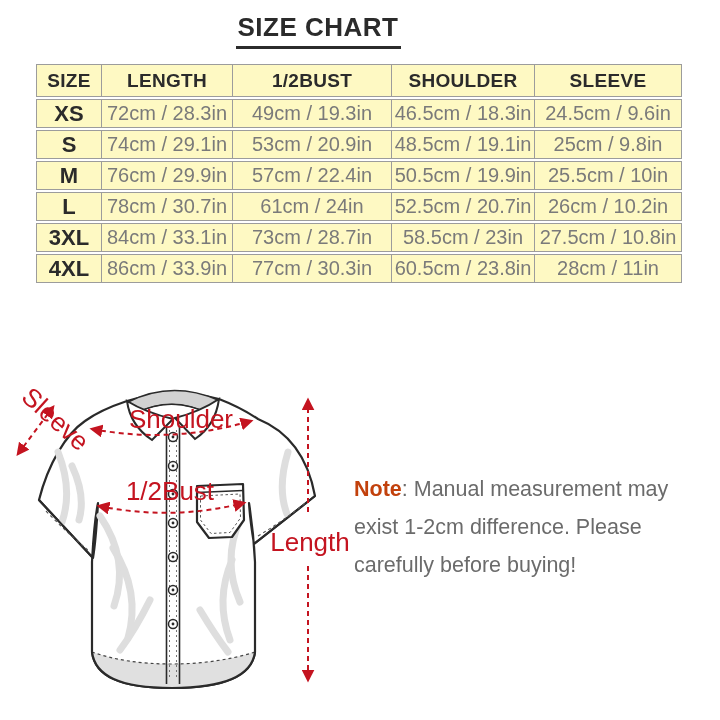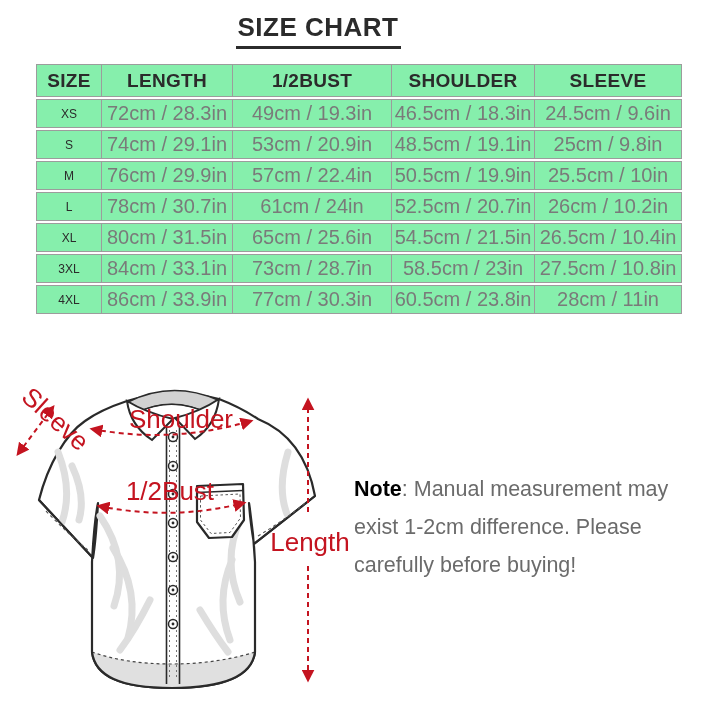--- a/index.html
+++ b/index.html
@@ -11,34 +11,34 @@
   .title{
     display:inline-block;font-size:26px;font-weight:bold;color:#2b2b2b;
     letter-spacing:.5px;border-bottom:3px solid #2b2b2b;padding:0 2px 3px 2px;
   }
   table.size-chart{
     position:absolute;left:36px;top:62px;width:646px;
     border-collapse:separate;border-spacing:0 2px;table-layout:fixed;
   }
   .size-chart th,.size-chart td{
     border-top:1px solid #9c9c9c;border-bottom:1px solid #9c9c9c;border-right:1px solid #9c9c9c;
-    text-align:center;vertical-align:middle;padding:0;background:#86efac;
+    text-align:center;vertical-align:middle;padding:0;background:#fef9c3;
   }
   .size-chart th:first-child,.size-chart td:first-child{border-left:1px solid #9c9c9c;}
   .size-chart th{height:31px;font-size:19px;font-weight:bold;color:#2b2b2b;letter-spacing:.3px;}
   .size-chart td{height:27px;font-size:20px;color:#7a7a7a;}
-  .size-chart td.size{font-weight:normal;color:#2b2b2b;font-size:12px;}
+  .size-chart td.size{font-weight:bold;color:#2b2b2b;font-size:22px;}
   .col-size{width:66px;}.col-length{width:131px;}.col-bust{width:159px;}
   .col-shoulder{width:143px;}.col-sleeve{width:147px;}
   .diagram{position:absolute;left:0;top:375px;width:350px;height:340px;}
   .note{
     position:absolute;left:354px;top:470px;width:345px;
     font-size:21.5px;line-height:38px;color:#6b6b6b;
   }
-  .note .note-bold{font-weight:bold;color:#000000;}
+  .note .note-bold{font-weight:bold;color:#c2410c;}
   .red-label{fill:#c41420;font-family:"Liberation Sans","DejaVu Sans",sans-serif;font-size:26px;}
 </style>
 </head>
 <body>
 
 <div class="title-wrap">
   <span class="title">SIZE CHART</span>
 </div>
 
 <table class="size-chart">
@@ -79,27 +79,20 @@
       <td>57cm / 22.4in</td>
       <td>50.5cm / 19.9in</td>
       <td>25.5cm / 10in</td>
     </tr>
     <tr>
       <td class="size">L</td>
       <td>78cm / 30.7in</td>
       <td>61cm / 24in</td>
       <td>52.5cm / 20.7in</td>
       <td>26cm / 10.2in</td>
-    </tr>
-    <tr>
-      <td class="size">XL</td>
-      <td>80cm / 31.5in</td>
-      <td>65cm / 25.6in</td>
-      <td>54.5cm / 21.5in</td>
-      <td>26.5cm / 10.4in</td>
     </tr>
     <tr>
       <td class="size">3XL</td>
       <td>84cm / 33.1in</td>
       <td>73cm / 28.7in</td>
       <td>58.5cm / 23in</td>
       <td>27.5cm / 10.8in</td>
     </tr>
     <tr>
       <td class="size">4XL</td>

